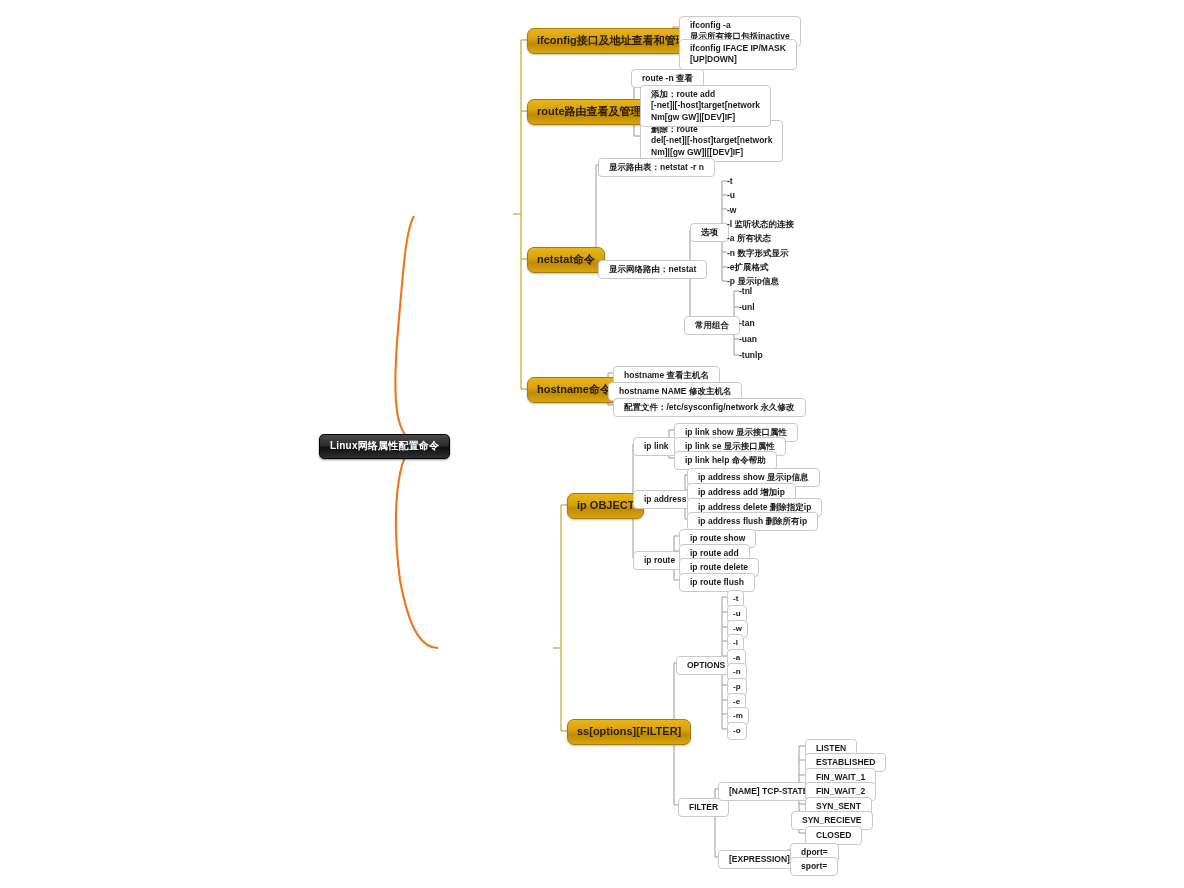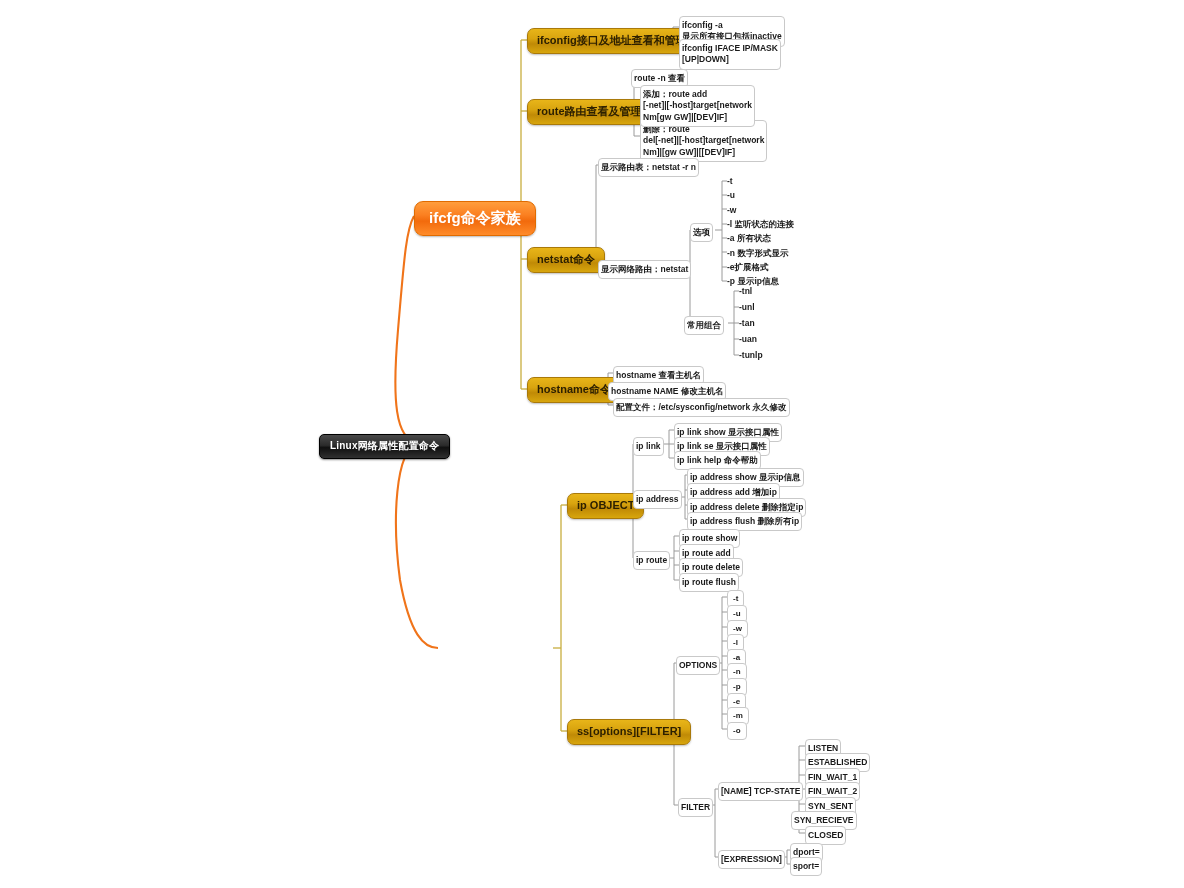--- a/index.html
+++ b/index.html
@@ -64,21 +64,21 @@
     border: 1px solid #a9790a;
     box-shadow: 0 1px 2px rgba(0,0,0,.25);
   }
 
   
   .n-box {
     background: #ffffff;
     color: #1a1a1a;
     font-size: 8.5px;
     font-weight: bold;
-    padding: 3px 2px;
+    padding: 3px 10px;
     border-radius: 4px;
     border: 1px solid #c9c9c9;
   }
   .n-box.multiline { white-space: pre-line; line-height: 1.35; }
 
   
   .n-text {
     position: absolute;
     color: #1a1a1a;
     font-size: 8.5px;
@@ -217,21 +217,20 @@
     <path d="M 799 833 L 805 833" stroke="#9a9a9a" stroke-width="1" fill="none"></path>
 
     <path d="M 782 857 L 787 857" stroke="#9a9a9a" stroke-width="1" fill="none"></path>
     <path d="M 787 850 L 787 864" stroke="#9a9a9a" stroke-width="1" fill="none"></path>
     <path d="M 787 850 L 792 850" stroke="#9a9a9a" stroke-width="1" fill="none"></path>
     <path d="M 787 864 L 792 864" stroke="#9a9a9a" stroke-width="1" fill="none"></path>
   </svg>
 
   <div class="node n-root" style="left:319px; top:434px;">Linux网络属性配置命令</div>
 
-  <div class="node n-l1" style="left:414px; top:201px;">ifcfg命令家族</div>
 
 
   <div class="node n-l2" style="left:527px; top:28px;">ifconfig接口及地址查看和管理</div>
 
   <div class="node n-l2" style="left:527px; top:99px;">route路由查看及管理</div>
 
   <div class="node n-l2" style="left:527px; top:247px;">netstat命令</div>
 
   <div class="node n-l2" style="left:527px; top:377px;">hostname命令</div>
 

